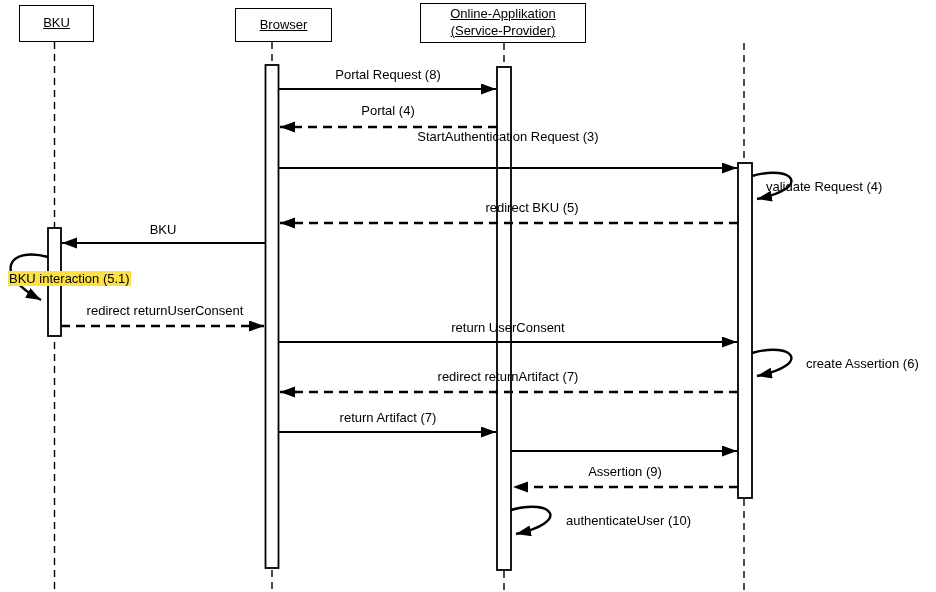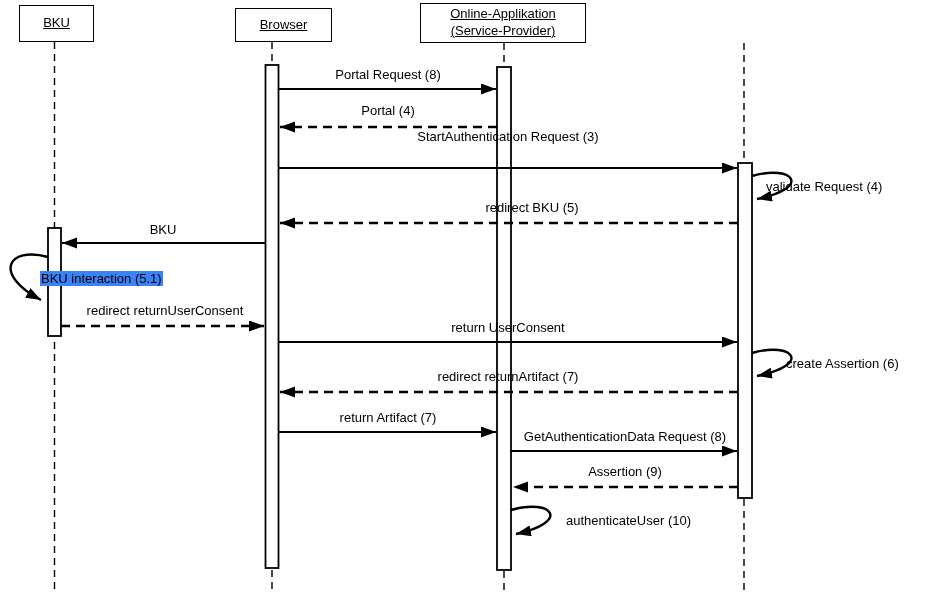--- a/index.html
+++ b/index.html
@@ -69,23 +69,22 @@
   .msg-label {
     position: absolute;
     font-size: 13px;
     line-height: 15px;
     white-space: nowrap;
   }
   .msg-label.centered {
     transform: translateX(-50%);
   }
   .msg-label.on-white {
-    background: #3b82f6;
+    background: #fde047;
     padding: 0 1px;
-    margin-left: 32px;
   }
 </style>
 </head>
 <body>
 
 <div id="stage">
 
   <svg id="wires" viewBox="0 0 936 592" xmlns="http://www.w3.org/2000/svg">
     <defs>
       <marker id="ah" markerUnits="userSpaceOnUse" markerWidth="16" markerHeight="12" refX="15" refY="5.5" orient="auto">
@@ -133,20 +132,19 @@
 
   <div class="msg-label centered" style="left:388px; top:67px;">Portal Request (8)</div>
   <div class="msg-label centered" style="left:388px; top:103px;">Portal (4)</div>
   <div class="msg-label centered" style="left:508px; top:129px;text-align:right;">StartAuthentication Request (3)</div>
   <div class="msg-label" style="left:766px; top:179px;">validate Request (4)</div>
   <div class="msg-label centered" style="left:508px; top:200px;margin-left:24px;">redirect BKU (5)</div>
   <div class="msg-label centered" style="left:163px; top:222px;">BKU</div>
   <div class="msg-label on-white" style="left:8px; top:271px;">BKU interaction (5.1)</div>
   <div class="msg-label centered" style="left:165px; top:303px;">redirect returnUserConsent</div>
   <div class="msg-label centered" style="left:508px; top:320px;">return UserConsent</div>
-  <div class="msg-label" style="left:786px; top:356px;">create Assertion (6)</div>
+  <div class="msg-label" style="left:806px; top:356px;">create Assertion (6)</div>
   <div class="msg-label centered" style="left:508px; top:369px;">redirect returnArtifact (7)</div>
   <div class="msg-label centered" style="left:388px; top:410px;">return Artifact (7)</div>
-  <div class="msg-label centered" style="left:625px; top:429px;">GetAuthenticationData Request (8)</div>
   <div class="msg-label centered" style="left:625px; top:464px;">Assertion (9)</div>
   <div class="msg-label" style="left:566px; top:513px;">authenticateUser (10)</div>
 
 </div>
 
 </body></html>

